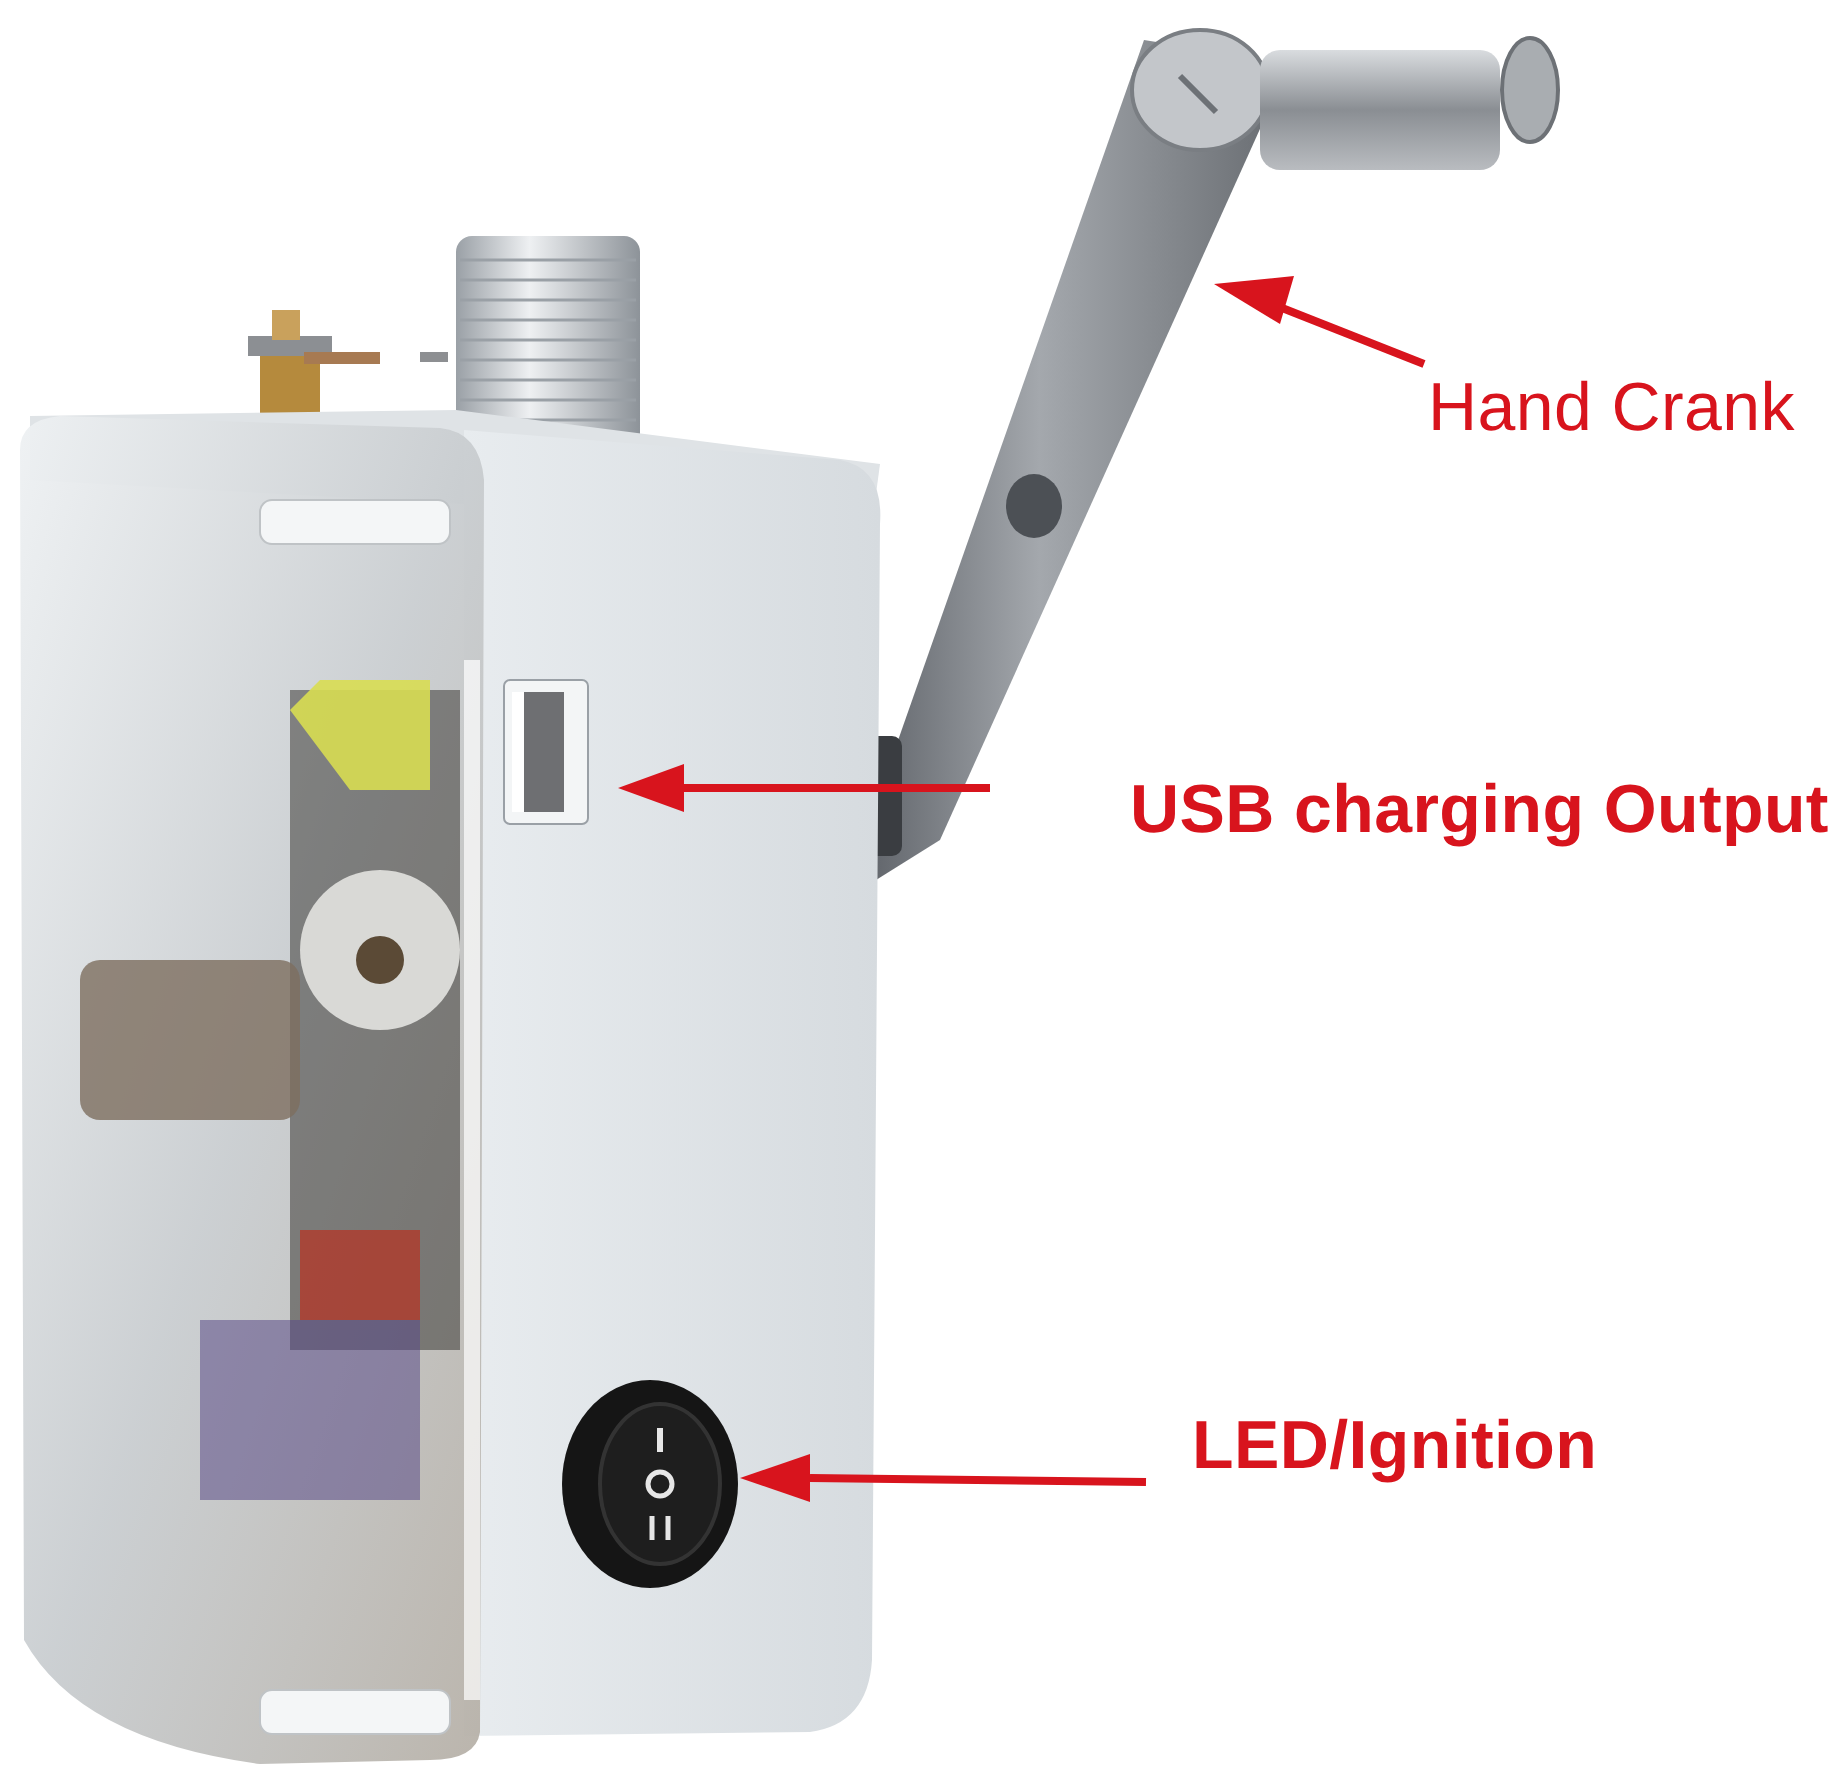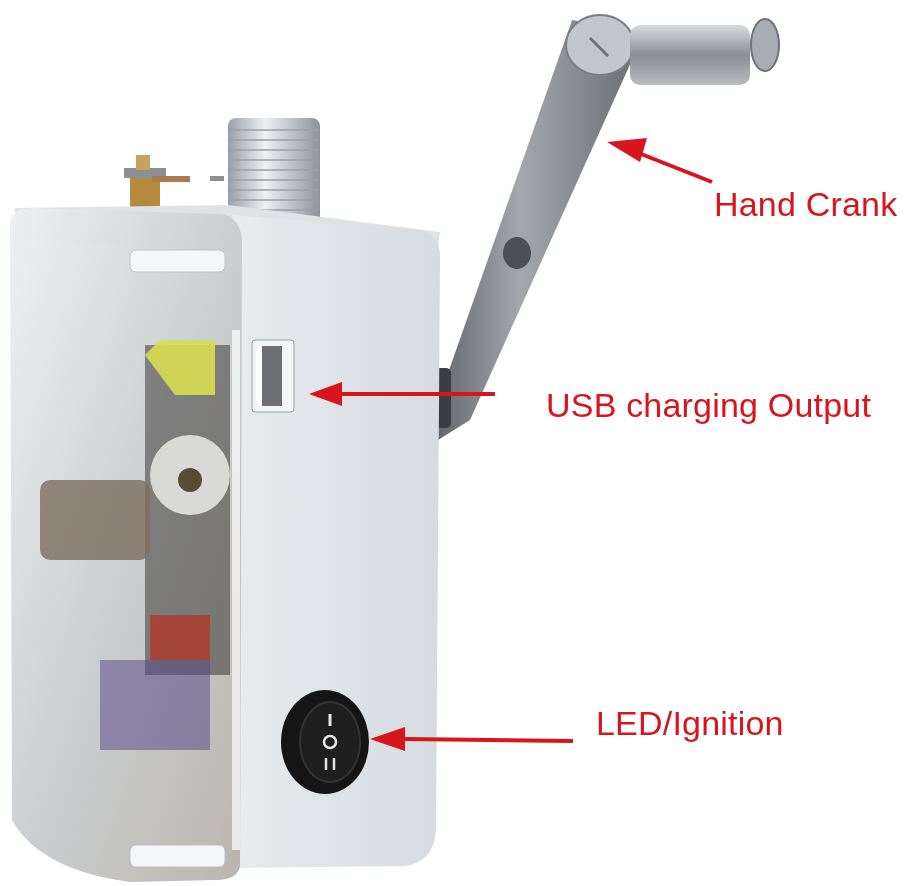--- a/index.html
+++ b/index.html
@@ -120,15 +120,15 @@
       <line x1="495" y1="394" x2="340" y2="394" stroke="#d8141d" stroke-width="4"></line>
       <polygon points="309,394 342,382 342,406" fill="#d8141d"></polygon>
     </g>
     <g>
       <line x1="573" y1="741" x2="405" y2="739" stroke="#d8141d" stroke-width="4"></line>
       <polygon points="370,739 405,727 405,751" fill="#d8141d"></polygon>
     </g>
   </svg>
 
   <div class="label" style="left:714px; top:184px;">Hand Crank</div>
-  <div class="label" style="left:546px; top:385px;">USB charging Output</div>
-  <div class="label" style="left:596px; top:703px;">LED/Ignition</div>
+  <div class="label" style="left:565px; top:385px;font-weight:bold;">USB charging Output</div>
+  <div class="label" style="left:596px; top:703px;font-weight:bold;">LED/Ignition</div>
 </div>
 
 </body></html>

